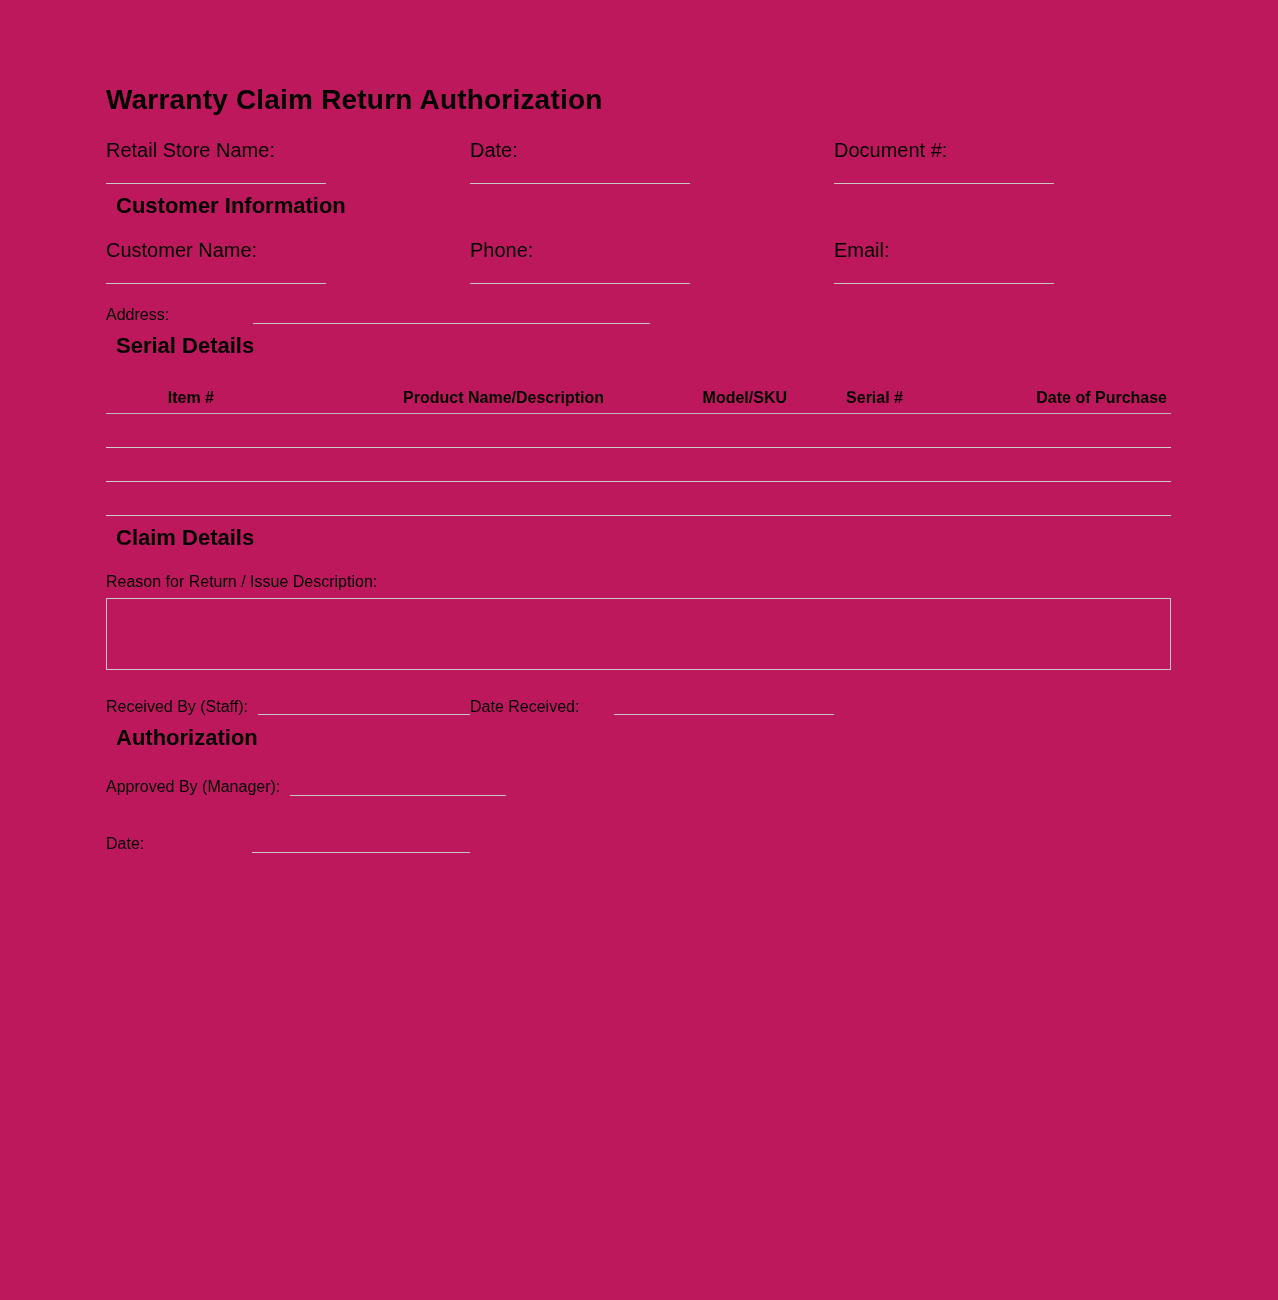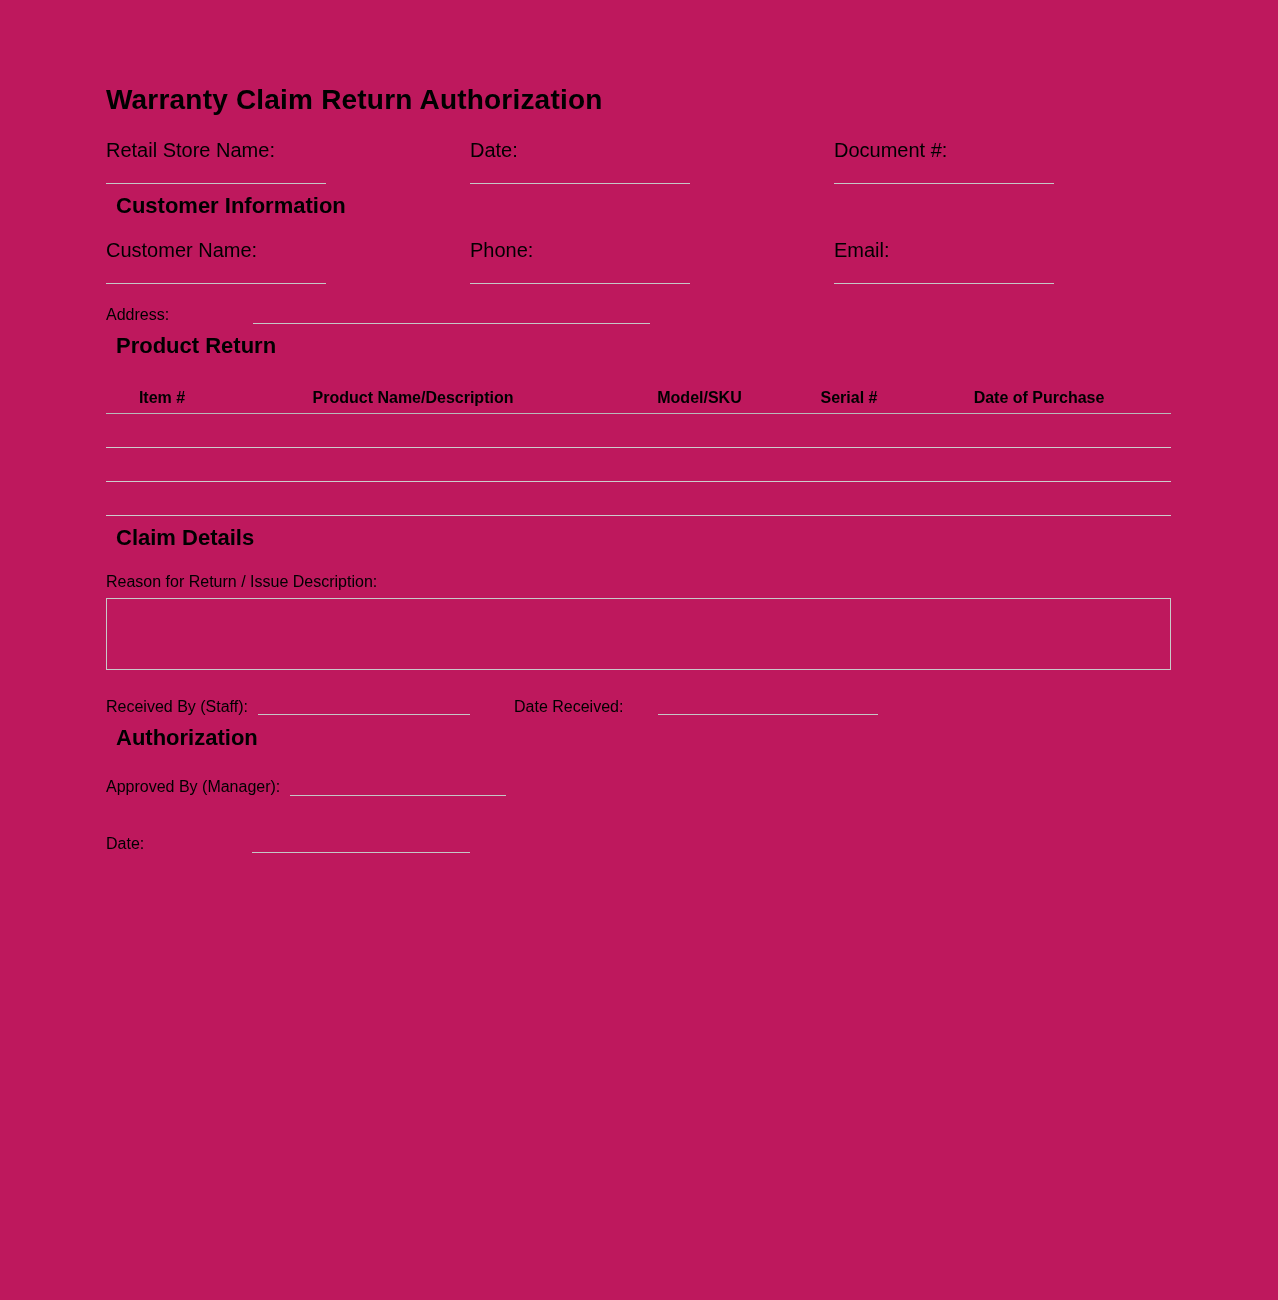--- a/index.html
+++ b/index.html
@@ -65,21 +65,21 @@
   table.product-table {
     margin-top: 31px;
     width: 1065px;
     border-collapse: collapse;
     table-layout: fixed;
   }
   table.product-table th {
     font-size: 16px;
     line-height: 17px;
     font-weight: bold;
-    text-align: center;
+    text-align: right;
     padding: 0 4px 7px 4px;
     border-bottom: 1px solid #b9b9b9;
     white-space: nowrap;
     overflow: hidden;
   }
   table.product-table td {
     height: 34px;
     border-bottom: 1px solid #cdcdcd;
     padding: 0 4px;
     font-size: 16px;
@@ -107,21 +107,21 @@
   .approved-row { margin-top: 28px; }
   .date-row     { margin-top: 39px; }
   .w152 { width: 152px; }
   .w212 { width: 212px; }
   .w144 { width: 144px; }
   .w220 { width: 220px; }
   .w184 { width: 184px; }
   .w216 { width: 216px; }
   .w146 { width: 146px; }
   .w218 { width: 218px; }
-  .ml44 { margin-left: 44px; }
+  .ml44 { }
 </style>
 </head>
 <body>
 
 <div class="page">
 
   <h1 class="title">Warranty Claim Return Authorization</h1>
 
   <div class="fields-grid">
     <div class="field">
@@ -153,21 +153,21 @@
       <div class="field-label">Email:</div>
       <div class="field-line"></div>
     </div>
   </div>
 
   <div class="address-row">
     <div class="label-inline address-label">Address:</div>
     <div class="write-line address-line"></div>
   </div>
 
-  <h2 class="section-heading h2-product">Product Return</h2>
+  <h2 class="section-heading h2-product">Serial Details</h2>
 
   <table class="product-table">
     <colgroup>
       <col style="width:112px">
       <col style="width:390px">
       <col style="width:183px">
       <col style="width:116px">
       <col style="width:264px">
     </colgroup>
     <thead>

